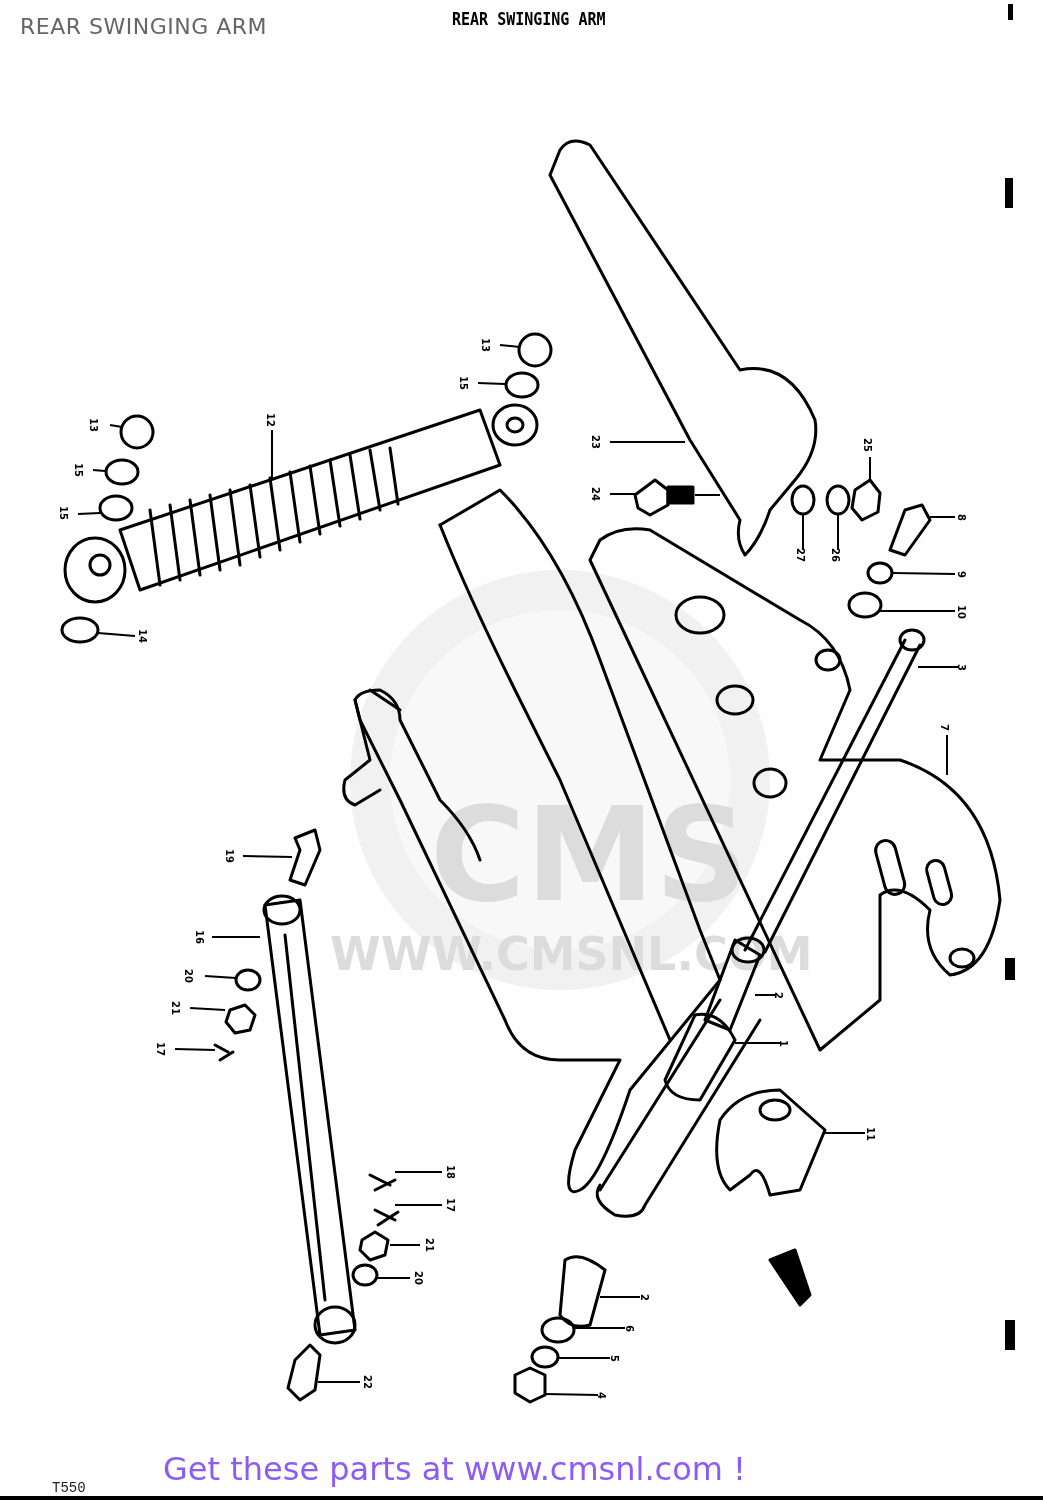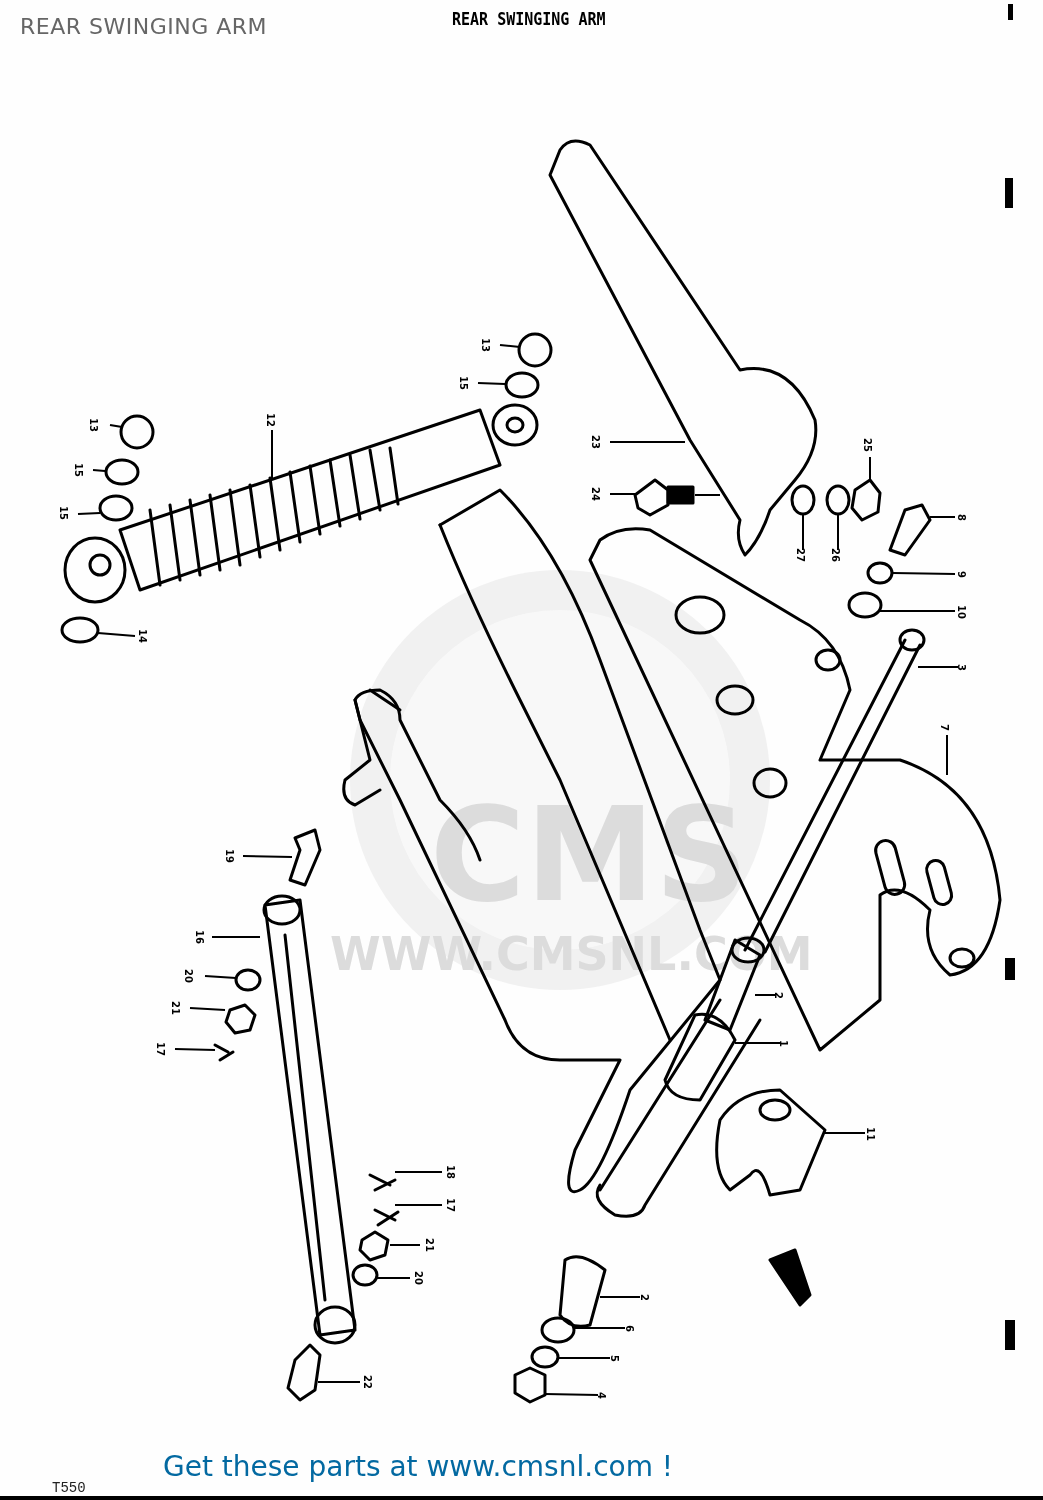--- a/index.html
+++ b/index.html
@@ -1,19 +1,19 @@
 <!DOCTYPE html>
 <html><head>
 <meta charset="utf-8">
 <style>
   html, body { margin:0; padding:0; background:#fefefe; }
   body { width:1043px; height:1500px; position:relative; overflow:hidden; font-family:"Liberation Sans", sans-serif; }
   .page-title { position:absolute; left:20px; top:14px; font-family:"DejaVu Sans", sans-serif; font-size:22px; color:#666; letter-spacing:0.5px; }
   .diagram-title { position:absolute; left:452px; top:10px; font-family:"DejaVu Sans Mono", monospace; font-weight:bold; font-size:15px; color:#000; transform:scaleY(1.2); }
-  .footer-link { position:absolute; left:163px; top:1450px; font-family:"DejaVu Sans", sans-serif; font-size:28px; color:#0369a1; }
+  .footer-link { position:absolute; left:163px; top:1450px; font-family:"DejaVu Sans", sans-serif; font-size:32px; color:#8b5cf6; }
   .footer-code { position:absolute; left:52px; top:1480px; font-size:14px; color:#222; font-family:"Liberation Mono", monospace; }
   .bottom-bar { position:absolute; left:0; top:1496px; width:1043px; height:4px; background:#000; }
   svg.diagram { position:absolute; left:0; top:0; }
   .lbl { font-family:"DejaVu Sans", sans-serif; font-weight:bold; font-size:10px; fill:#000; }
   .wm { fill:#d9d9d9; }
   .wmtext { font-family:"DejaVu Sans", sans-serif; font-weight:bold; fill:#dcdcdc; }
 </style>
 </head>
 <body>
 

